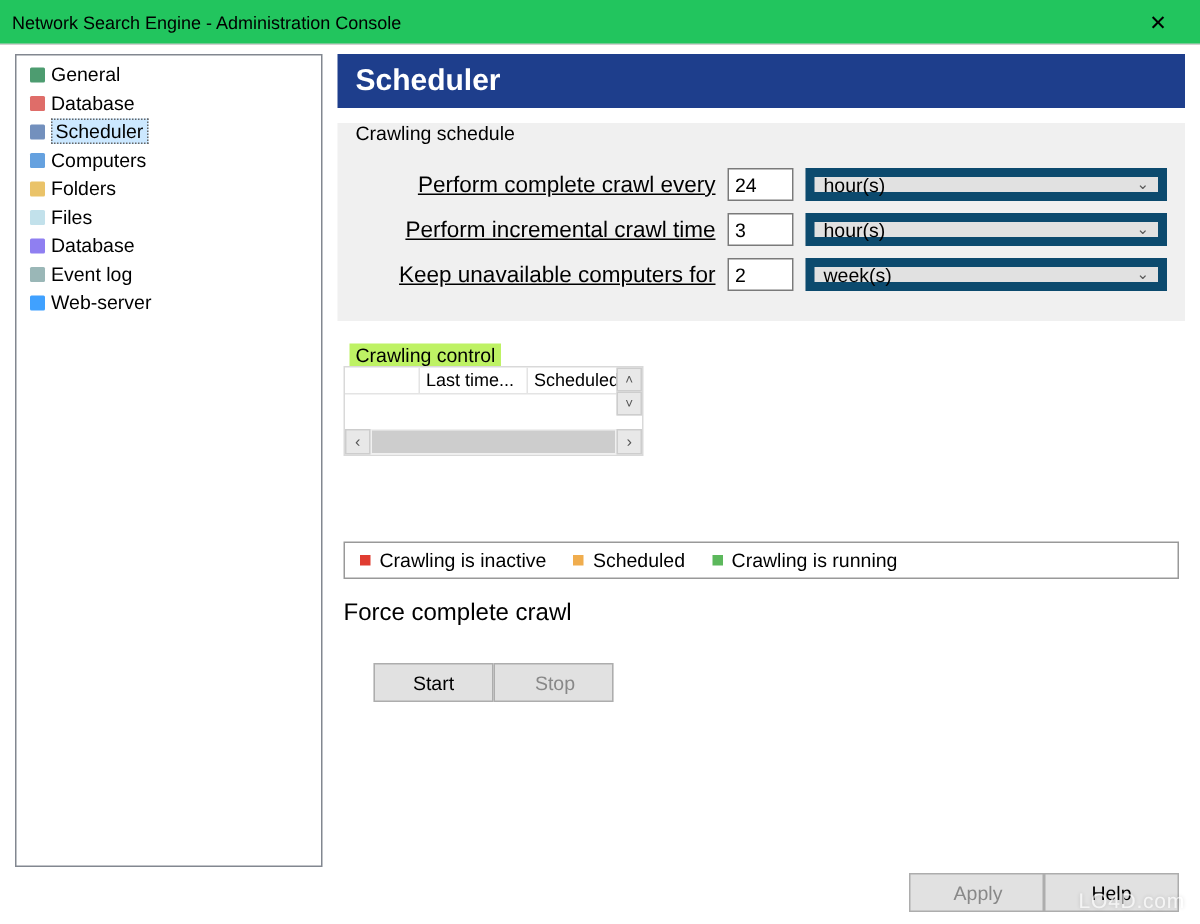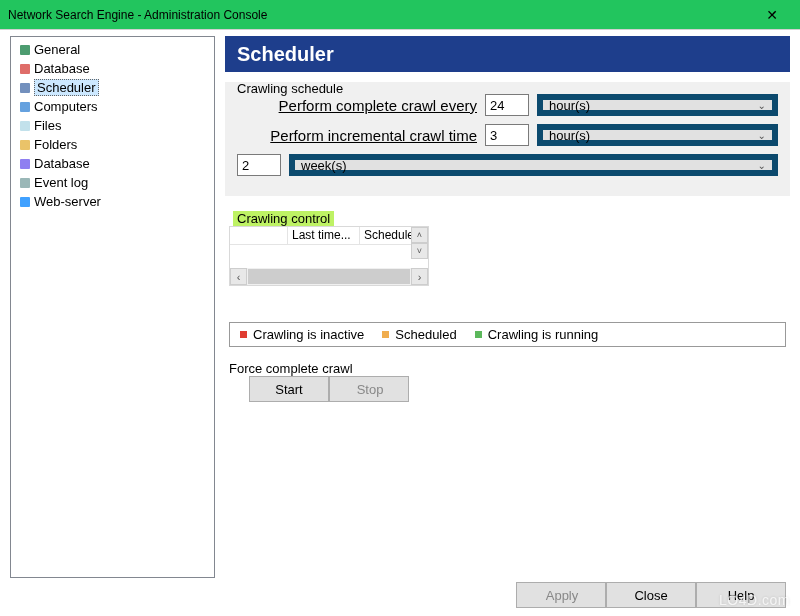--- a/index.html
+++ b/index.html
@@ -68,21 +68,21 @@
   font-weight: bold;
   font-size: 20px;
   padding: 5px 12px;
   height: 36px;
   display: flex;
   align-items: center;
 }
 .groupbox {
   position: relative;
   margin: 10px 0 6px 0;
-  padding: 4px 12px 12px 12px;
+  padding: 22px 12px 12px 12px;
 }
 .groupbox.filled {
   background: #f0f0f0;
 }
 .groupbox-title {
   position: absolute;
   top: -1px;
   left: 8px;
   padding: 0 4px;
   font-size: 13px;
@@ -128,21 +128,20 @@
   background: #fff;
   width: 200px;
   height: 60px;
   position: relative;
 }
 .crawl-header {
   display: flex;
   height: 18px;
   font-size: 12px;
   border-bottom: 1px solid #e4e4e4;
-  justify-content: center;
 }
 .crawl-col {
   padding: 1px 4px;
   border-right: 1px solid #e4e4e4;
   white-space: nowrap;
   overflow: hidden;
 }
 .vscroll {
   position: absolute;
   right: 0; top: 0;
@@ -177,28 +176,28 @@
   margin:1px;
 }
 .legend {
   border: 1px solid #999;
   background:#fff;
   padding: 4px 10px;
   display:flex;
   gap: 18px;
   align-items:center;
   font-size:13px;
-  margin: 36px 0 10px 0;
+  margin: 57px 0 10px 0;
 }
 .legend-item { display:flex; align-items:center; gap:6px; }
 .legend-sq { width:7px; height:7px; display:inline-block; }
 .force-box {
   padding: 4px 0 10px 0;
 }
-.force-title { font-size:13px; margin-bottom:0; }
+.force-title { font-size:16px; margin-bottom:24px; }
 .btn {
   height: 26px;
   min-width: 80px;
   border: 1px solid #adadad;
   background: #e1e1e1;
   font-size: 13px;
   padding: 0 14px;
   cursor: default;
   display:inline-flex;align-items:center;justify-content:center;
 }
@@ -259,32 +258,32 @@
         <span class="sidebar-icon">
           <svg width="12" height="12">
             <rect x="1" y="1" width="10" height="10" rx="1" fill="#4a90d9" fill-opacity="0.85"></rect>
           </svg>
         </span>
         <span class="sidebar-label">Computers</span>
       </div>
       <div class="sidebar-item">
         <span class="sidebar-icon">
           <svg width="12" height="12">
+            <rect x="1" y="1" width="10" height="10" rx="1" fill="#e6b84f" fill-opacity="0.85"></rect>
+          </svg>
+        </span>
+        <span class="sidebar-label">Folders</span>
+      </div>
+      <div class="sidebar-item">
+        <span class="sidebar-icon">
+          <svg width="12" height="12">
             <rect x="1" y="1" width="10" height="10" rx="1" fill="#b7dce8" fill-opacity="0.85"></rect>
           </svg>
         </span>
         <span class="sidebar-label">Files</span>
-      </div>
-      <div class="sidebar-item">
-        <span class="sidebar-icon">
-          <svg width="12" height="12">
-            <rect x="1" y="1" width="10" height="10" rx="1" fill="#e6b84f" fill-opacity="0.85"></rect>
-          </svg>
-        </span>
-        <span class="sidebar-label">Folders</span>
       </div>
       <div class="sidebar-item">
         <span class="sidebar-icon">
           <svg width="12" height="12">
             <rect x="1" y="1" width="10" height="10" rx="1" fill="#7b68ee" fill-opacity="0.85"></rect>
           </svg>
         </span>
         <span class="sidebar-label">Database</span>
       </div>
       <div class="sidebar-item">
@@ -321,20 +320,21 @@
           </div>
           <div class="form-row">
             <div class="form-label">Perform incremental crawl time</div>
             <input class="form-input" value="3" style="">
             <div class="form-select">
               <span>hour(s)</span>
               <span class="chev-down">⌄</span>
             </div>
           </div>
           <div class="form-row">
+            <div class="form-label">Keep unavailable computers for</div>
             <input class="form-input" value="2" style="">
             <div class="form-select">
               <span>week(s)</span>
               <span class="chev-down">⌄</span>
             </div>
           </div>
         </div>
     </div>
 
     <div class="groupbox" style="padding:14px 4px 6px 4px;">
@@ -377,17 +377,16 @@
           <div class="btn">Start</div>
           <div class="btn disabled">Stop</div>
         </div>
       </div>
     </div>
   </div>
 </div>
 
 <div class="bottom-buttons">
   <div class="btn disabled" style="min-width:90px">Apply</div>
-  <div class="btn" style="min-width:90px">Close</div>
   <div class="btn" style="min-width:90px">Help</div>
 </div>
 
 <div class="watermark">LO4D.com</div>
 
 </body></html>

